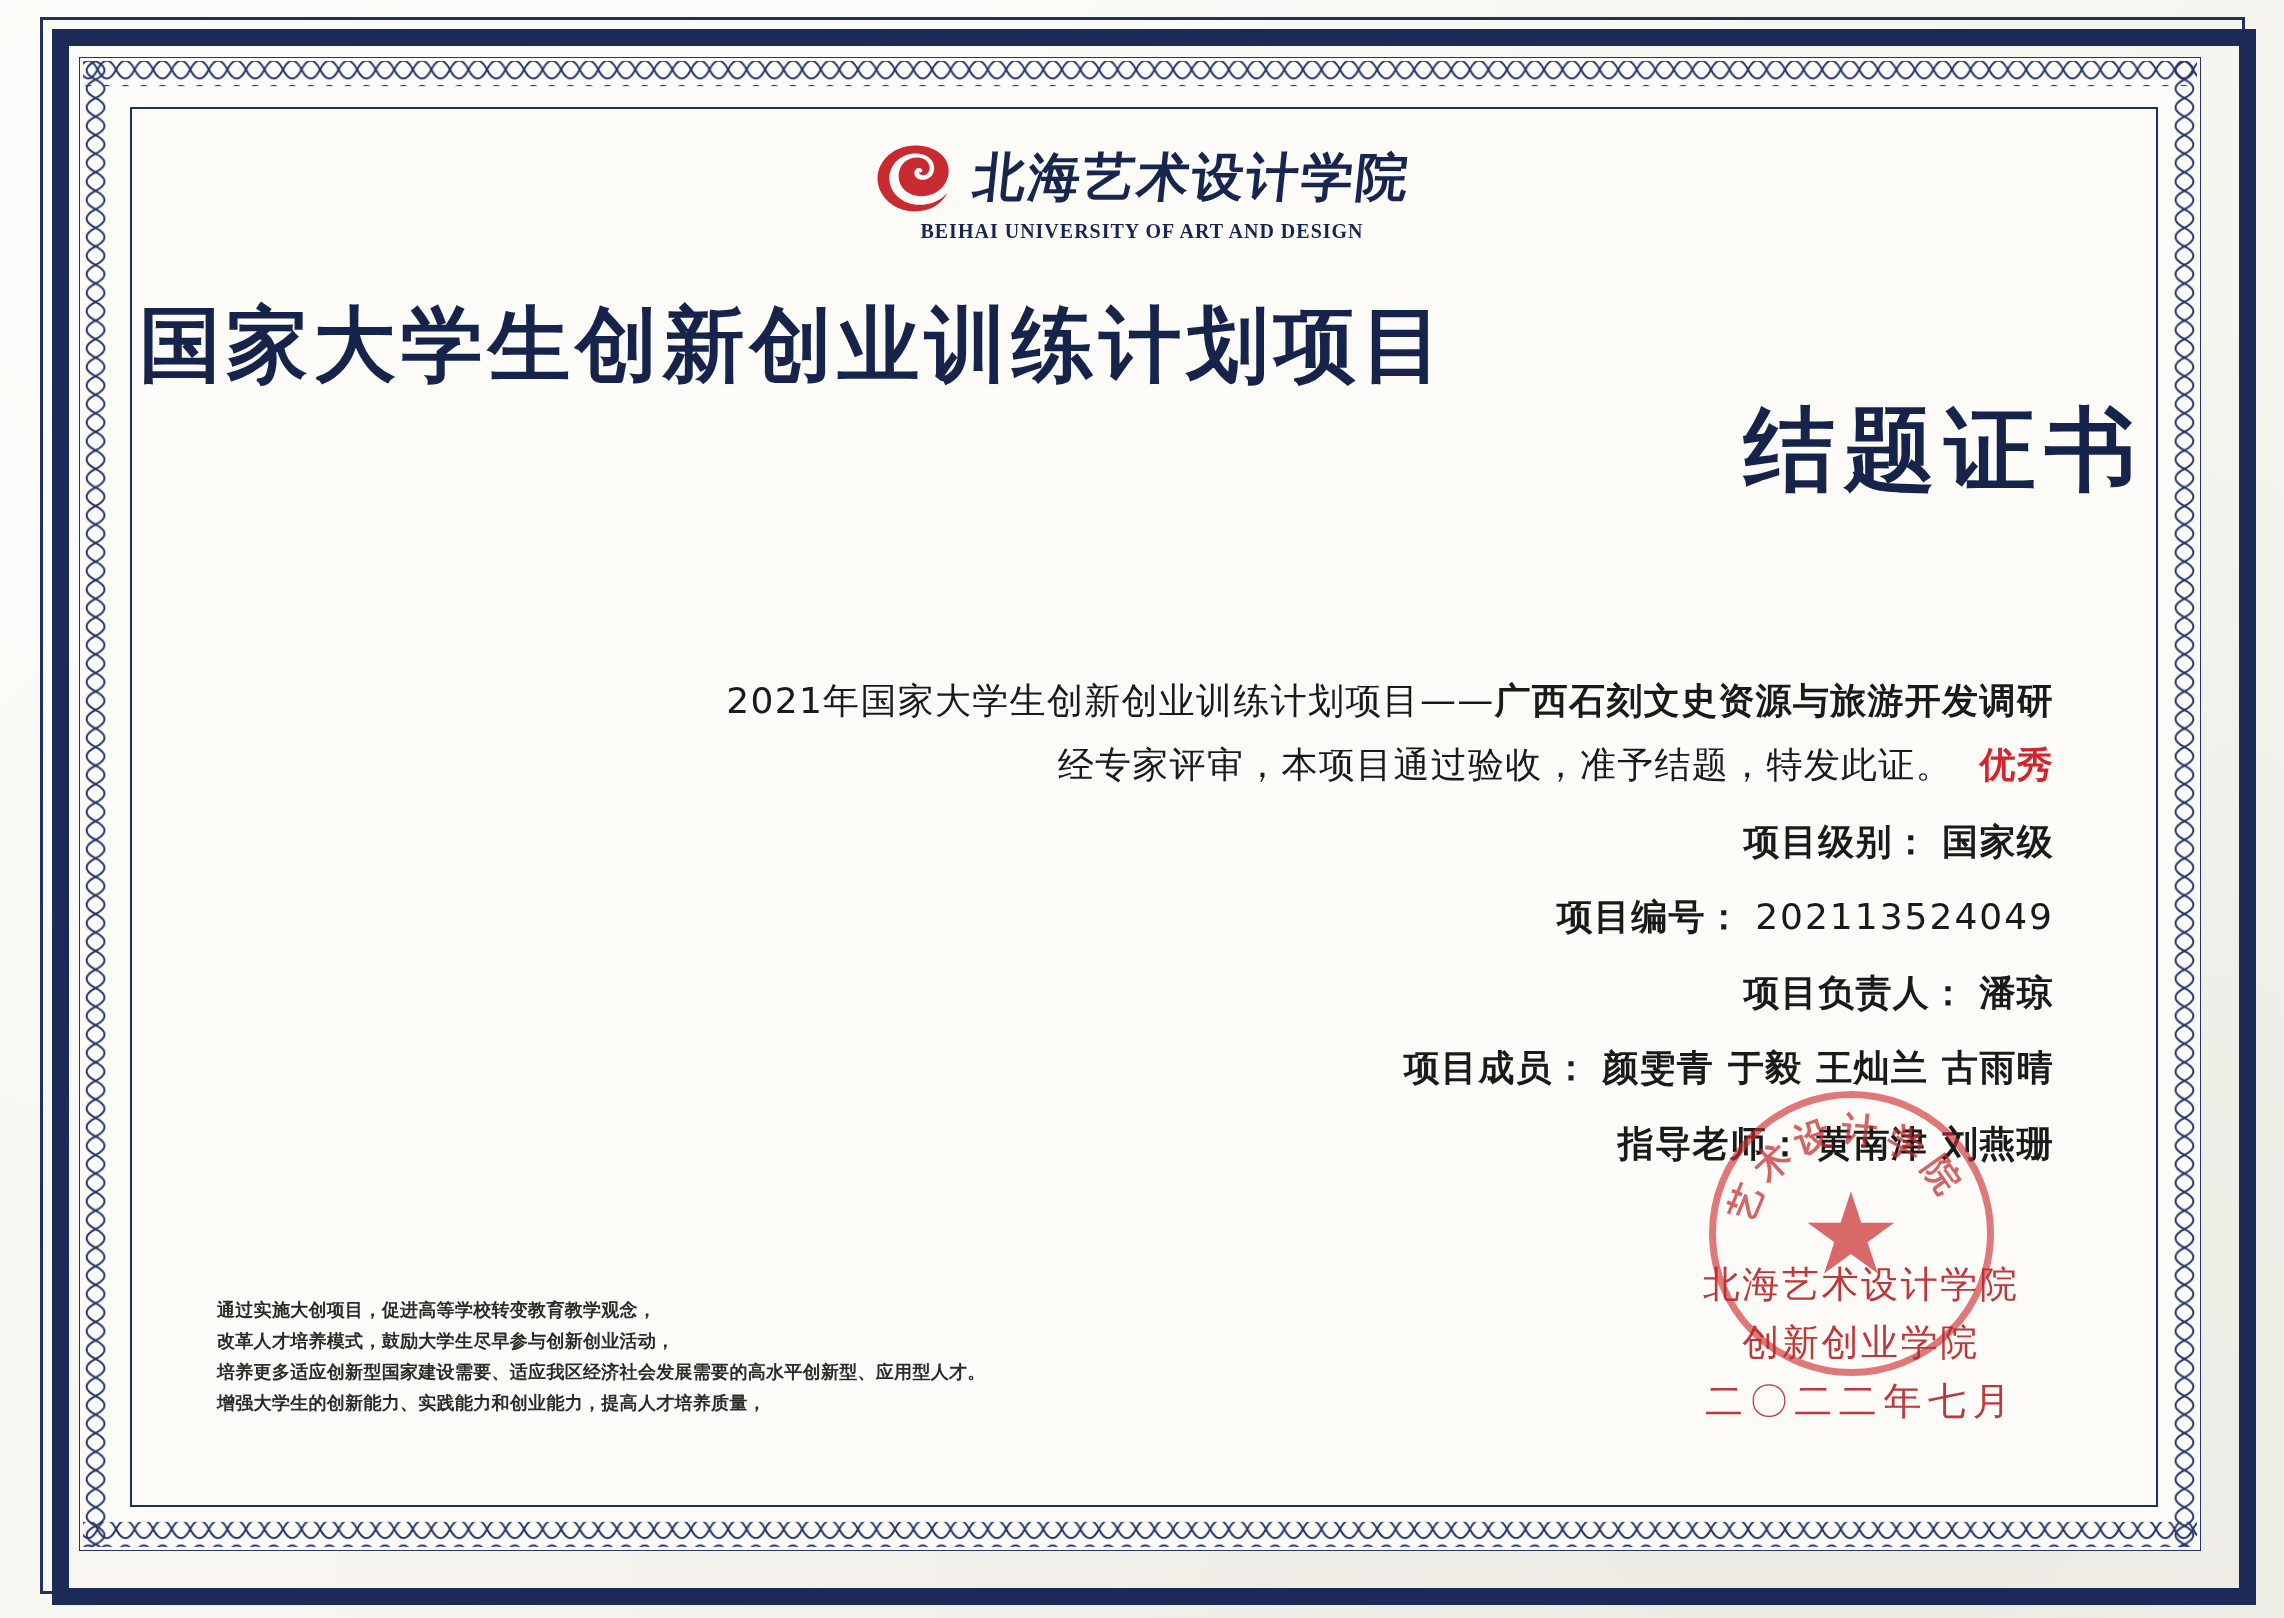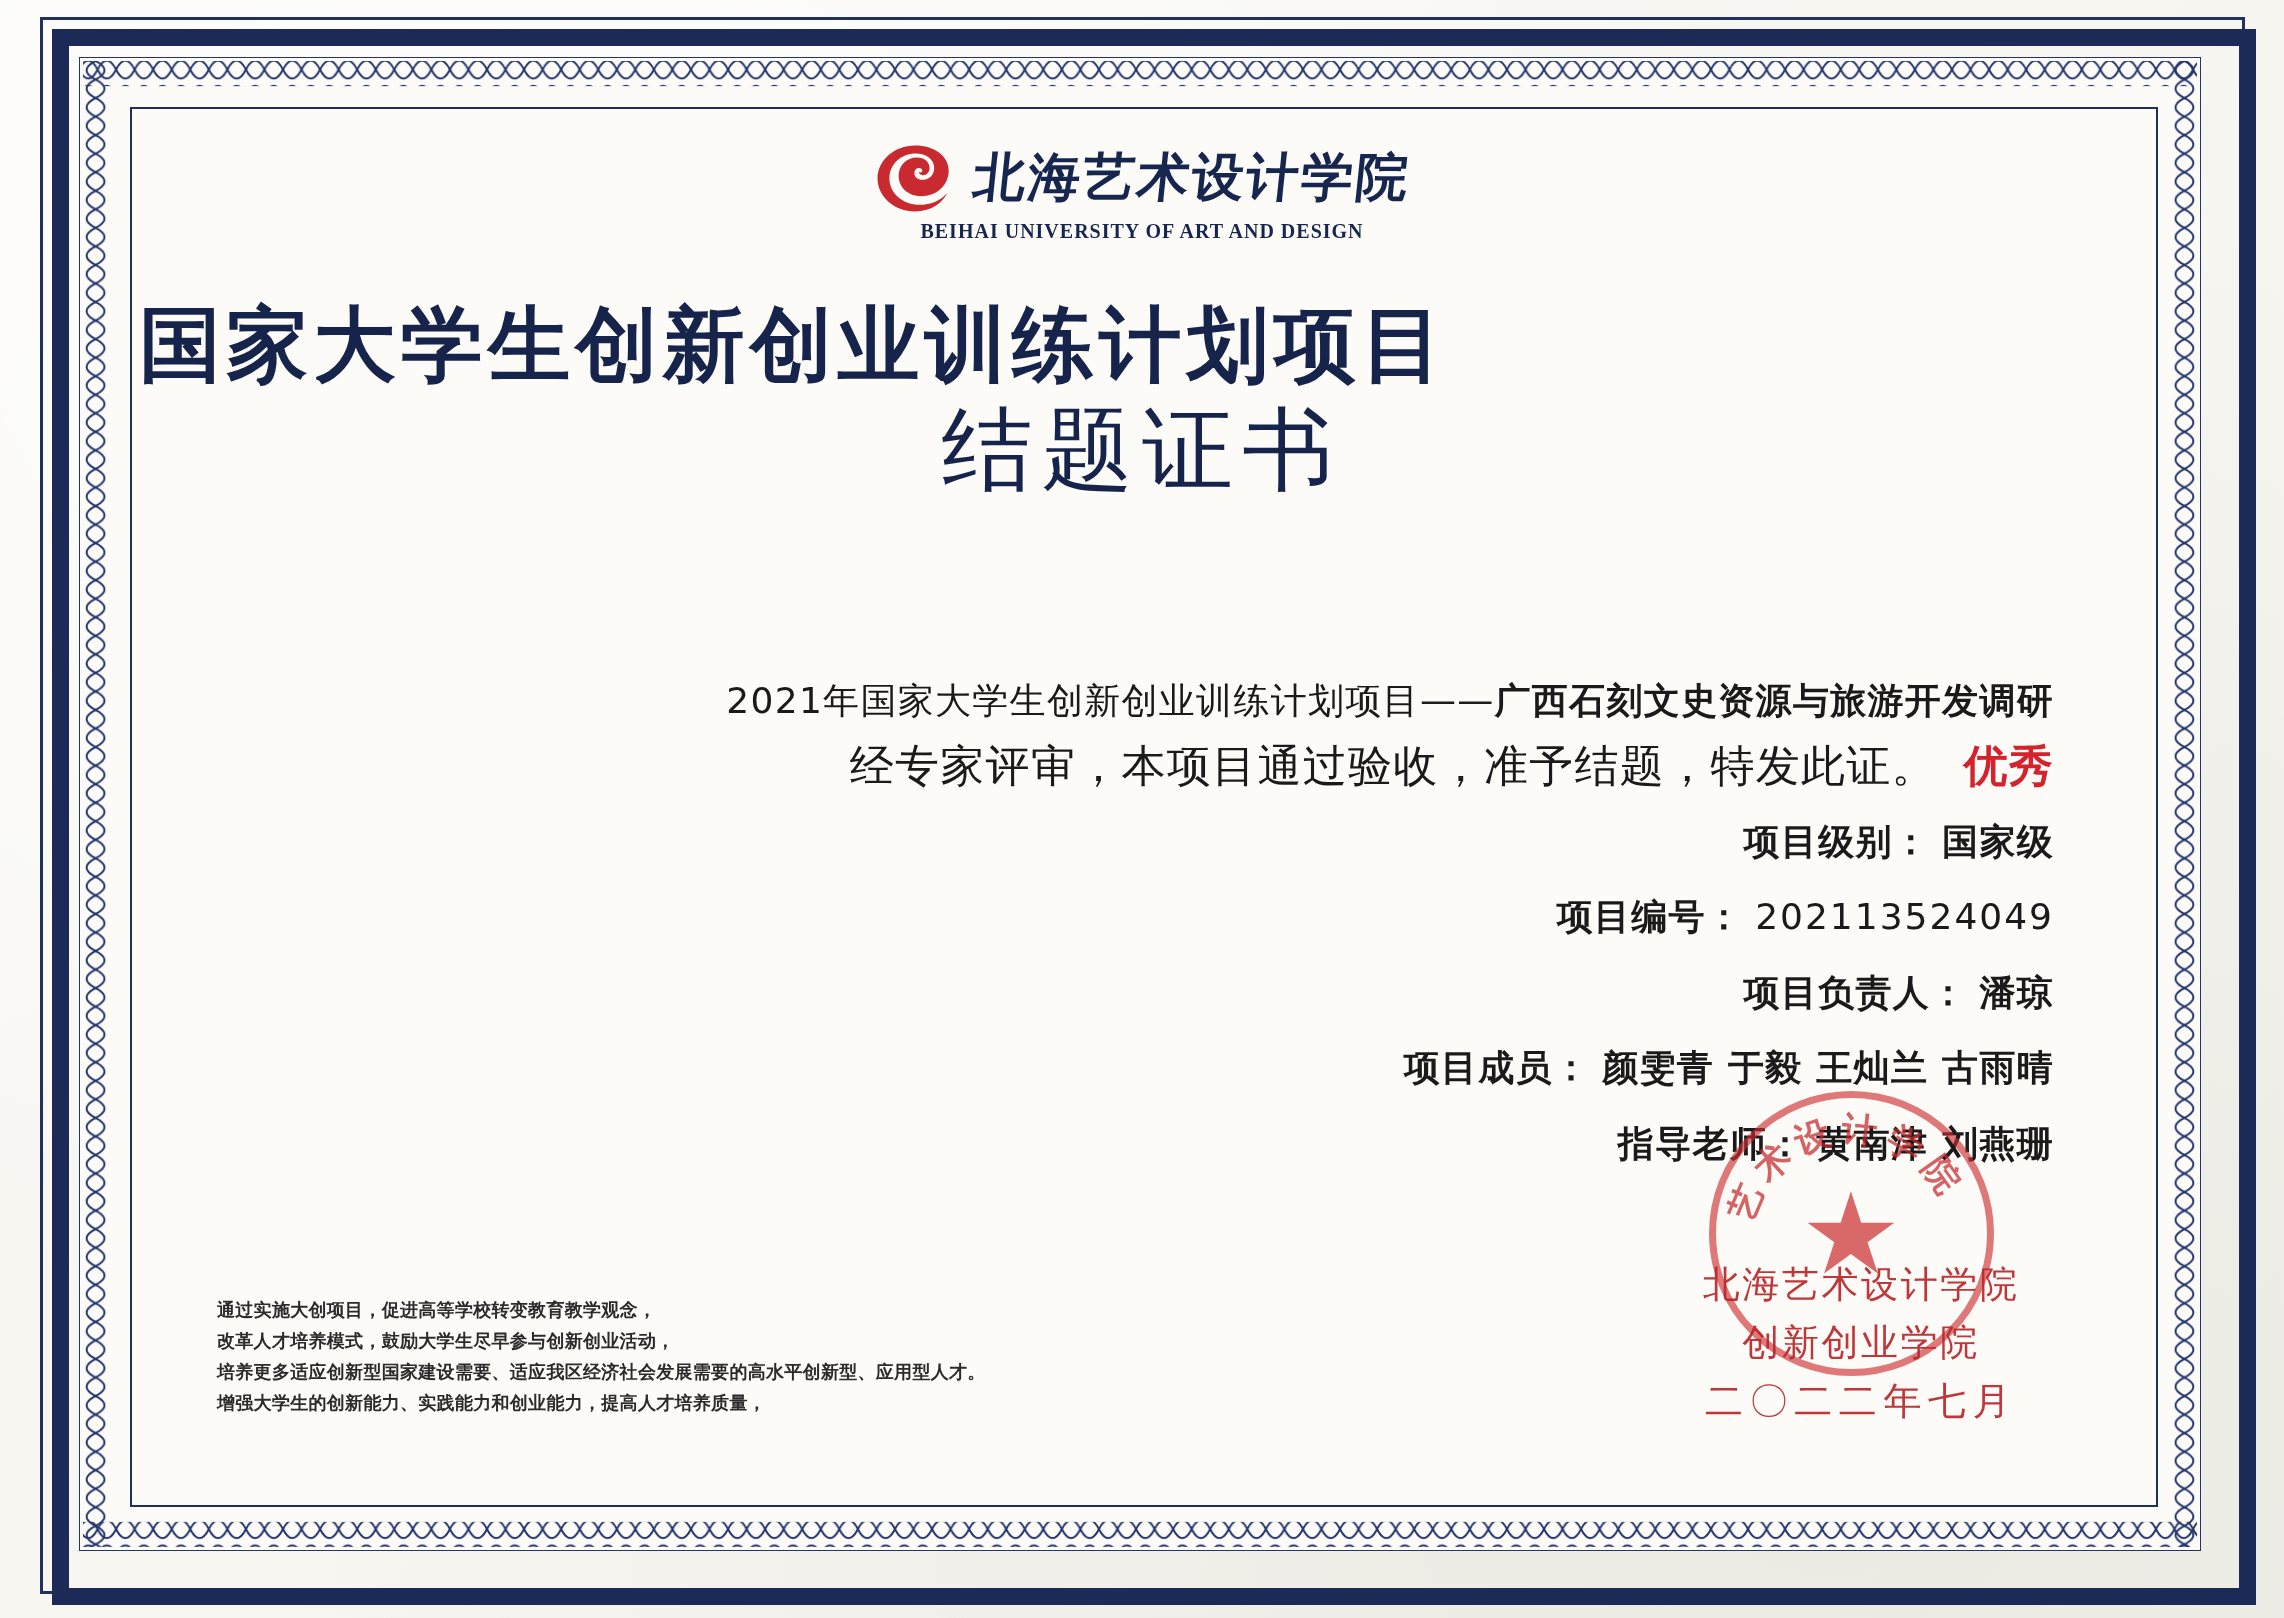--- a/index.html
+++ b/index.html
@@ -130,24 +130,24 @@
     font-size: 82px;
     font-weight: 700;
     color: #16244c;
     letter-spacing: 5.3px;
     white-space: nowrap;
   }
   .title-sub {
     position: absolute;
     top: 272px;
     width: 100%;
-    text-align: center;
+    text-align: right;
     font-family: "DejaVu Serif", serif;
     font-size: 91px;
-    font-weight: 400;
+    font-weight: 700;
     color: #16244c;
     letter-spacing: 9.3px;
     white-space: nowrap;
   }
 
   
   .body-block {
     position: absolute;
     left: 87px;
     top: 551px;
@@ -163,21 +163,22 @@
     text-align: right;
   }
   .line-1 {
     padding-left: 13.2px;
     font-size: 36px;
   }
   .proj-name {
     font-weight: 700;
   }
   .line-2 {
-    font-size: 44px;
+    font-size: 36px;
+    font-family: Liberation Serif, serif;
   }
   .grade {
     color: #d4232c;
     font-weight: 700;
     margin-left: 26.5px;
   }
   .field {
     padding-left: 13.2px;
     margin-top: 10.6px;
   }

